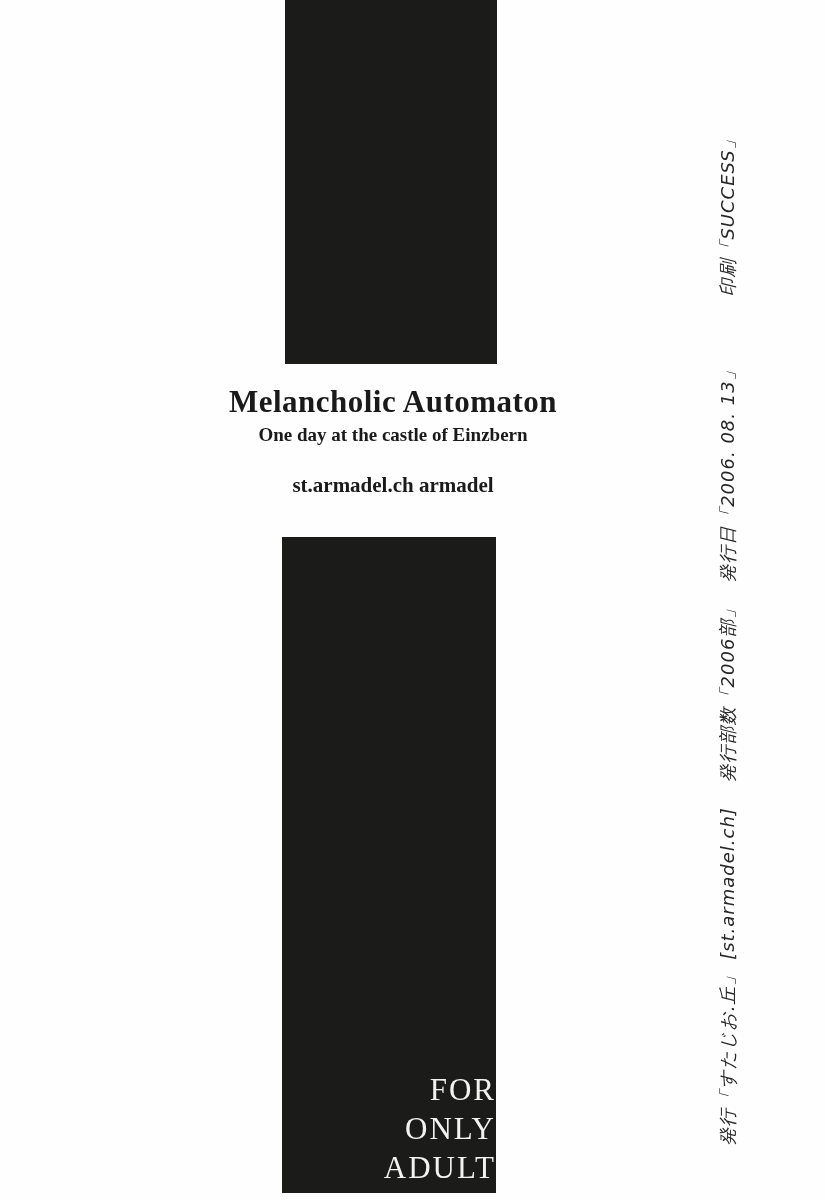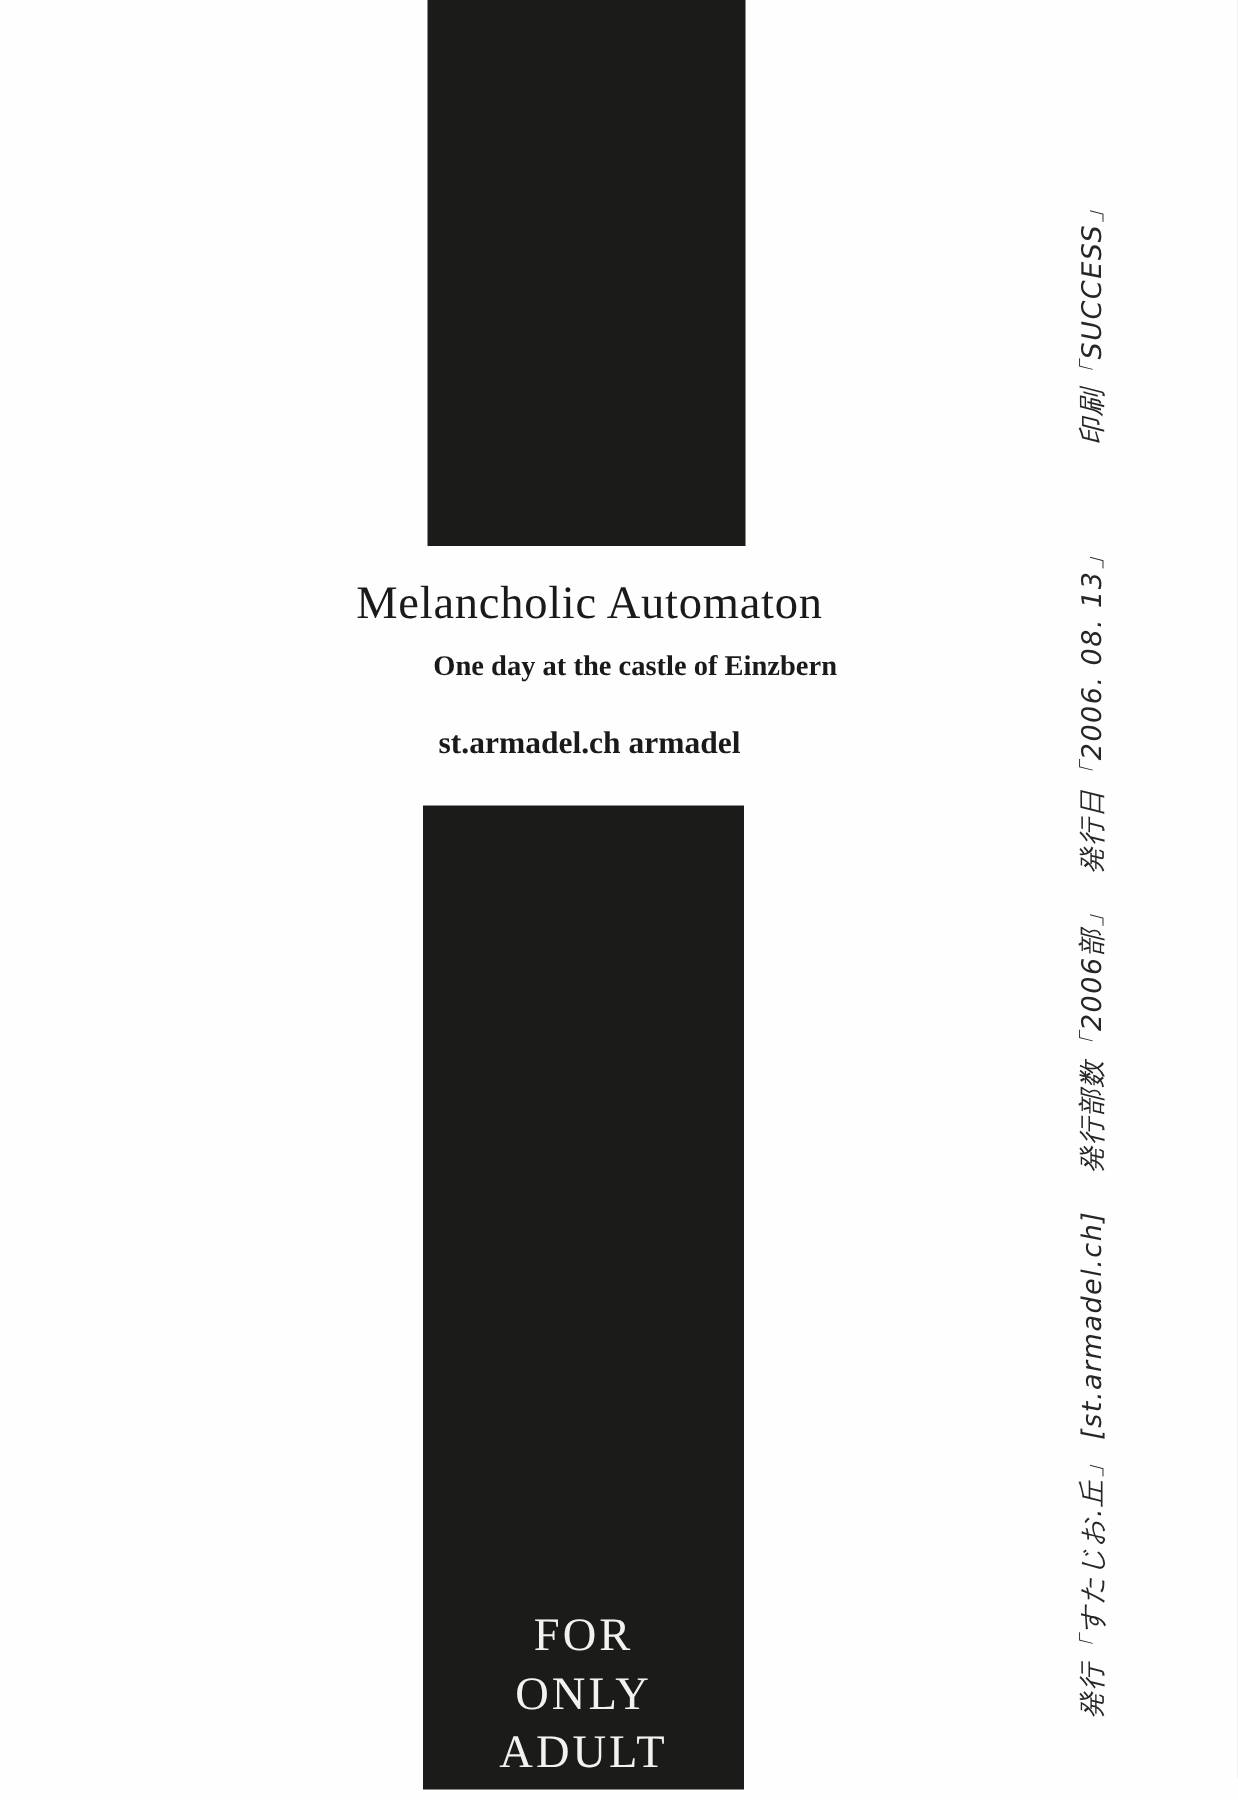--- a/index.html
+++ b/index.html
@@ -39,48 +39,47 @@
     position: absolute;
     left: 228px;
     top: 384px;
     width: 330px;
     text-align: center;
     color: #1a1a1a;
   }
   .main-title {
     margin: 0;
     font-size: 31px;
-    font-weight: normal;
+    font-weight: bold;
     letter-spacing: 0.5px;
     line-height: 36px;
   }
   .sub-title {
-    margin: 14px 0 0 0;
+    margin: 4px 0 0 0;
     font-size: 19px;
     font-weight: bold;
     line-height: 22px;
-    text-align: right;
   }
   .credit-block {
     margin-top: 26px;
   }
   .credit-line {
     margin: 0;
     font-size: 21px;
     font-weight: bold;
     line-height: 26px;
   }
 
   
   .adult-label {
     position: absolute;
     left: 0;
     bottom: 6px;
     width: 100%;
-    text-align: center;
+    text-align: right;
     color: #f2f2ef;
     font-size: 31px;
     line-height: 39px;
     letter-spacing: 2px;
   }
 
   
   .colophon {
     position: absolute;
     left: 716px;

